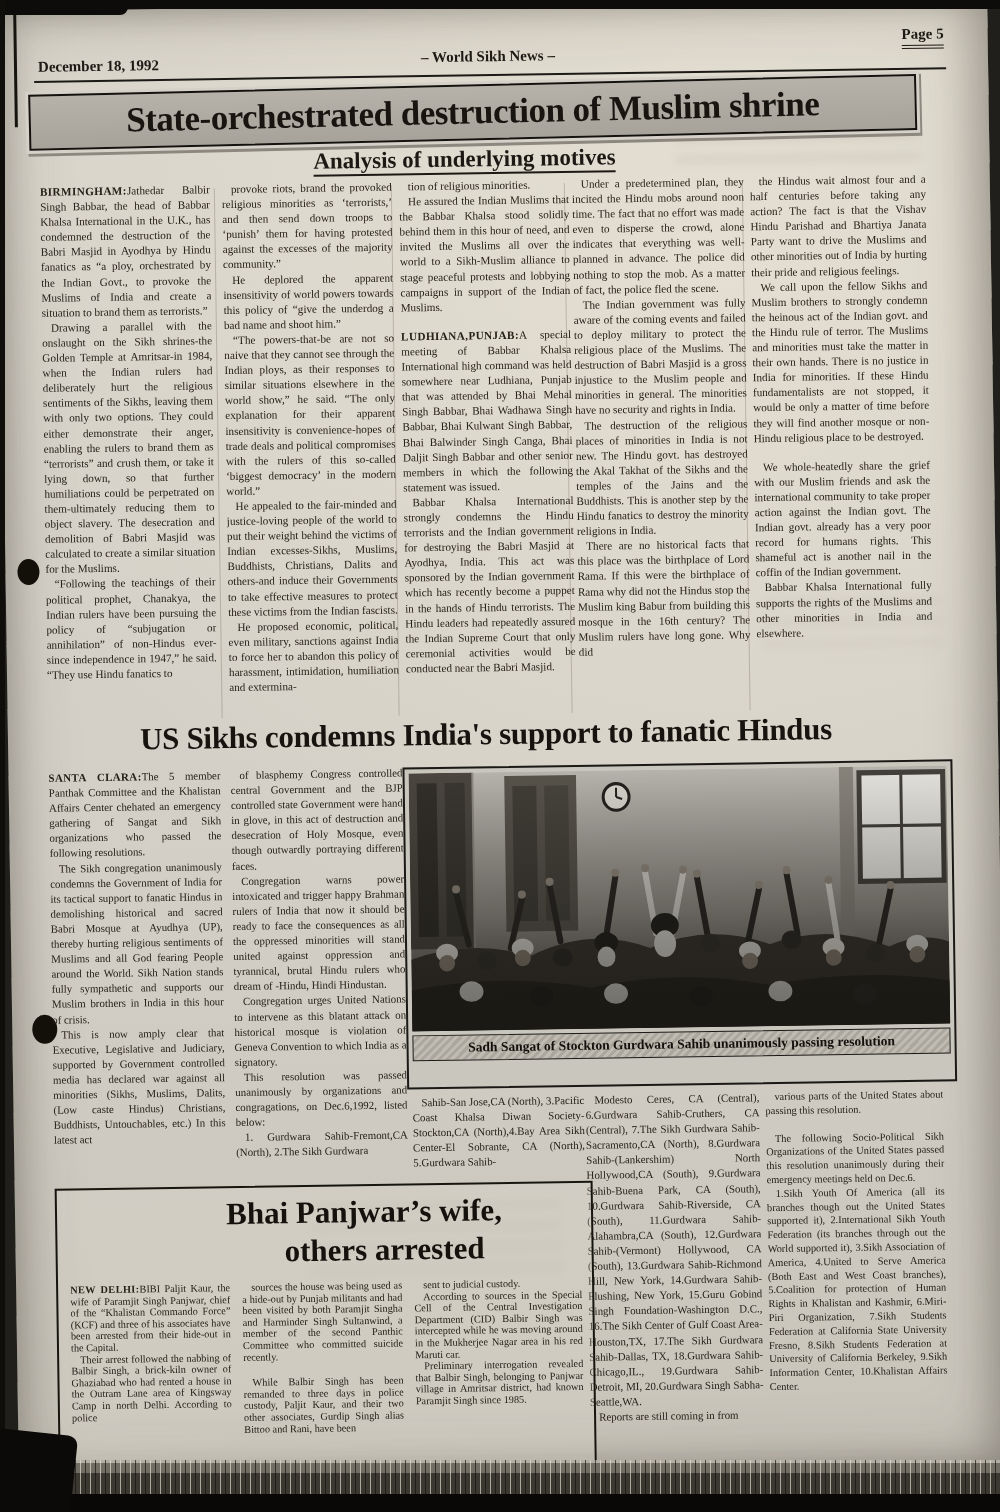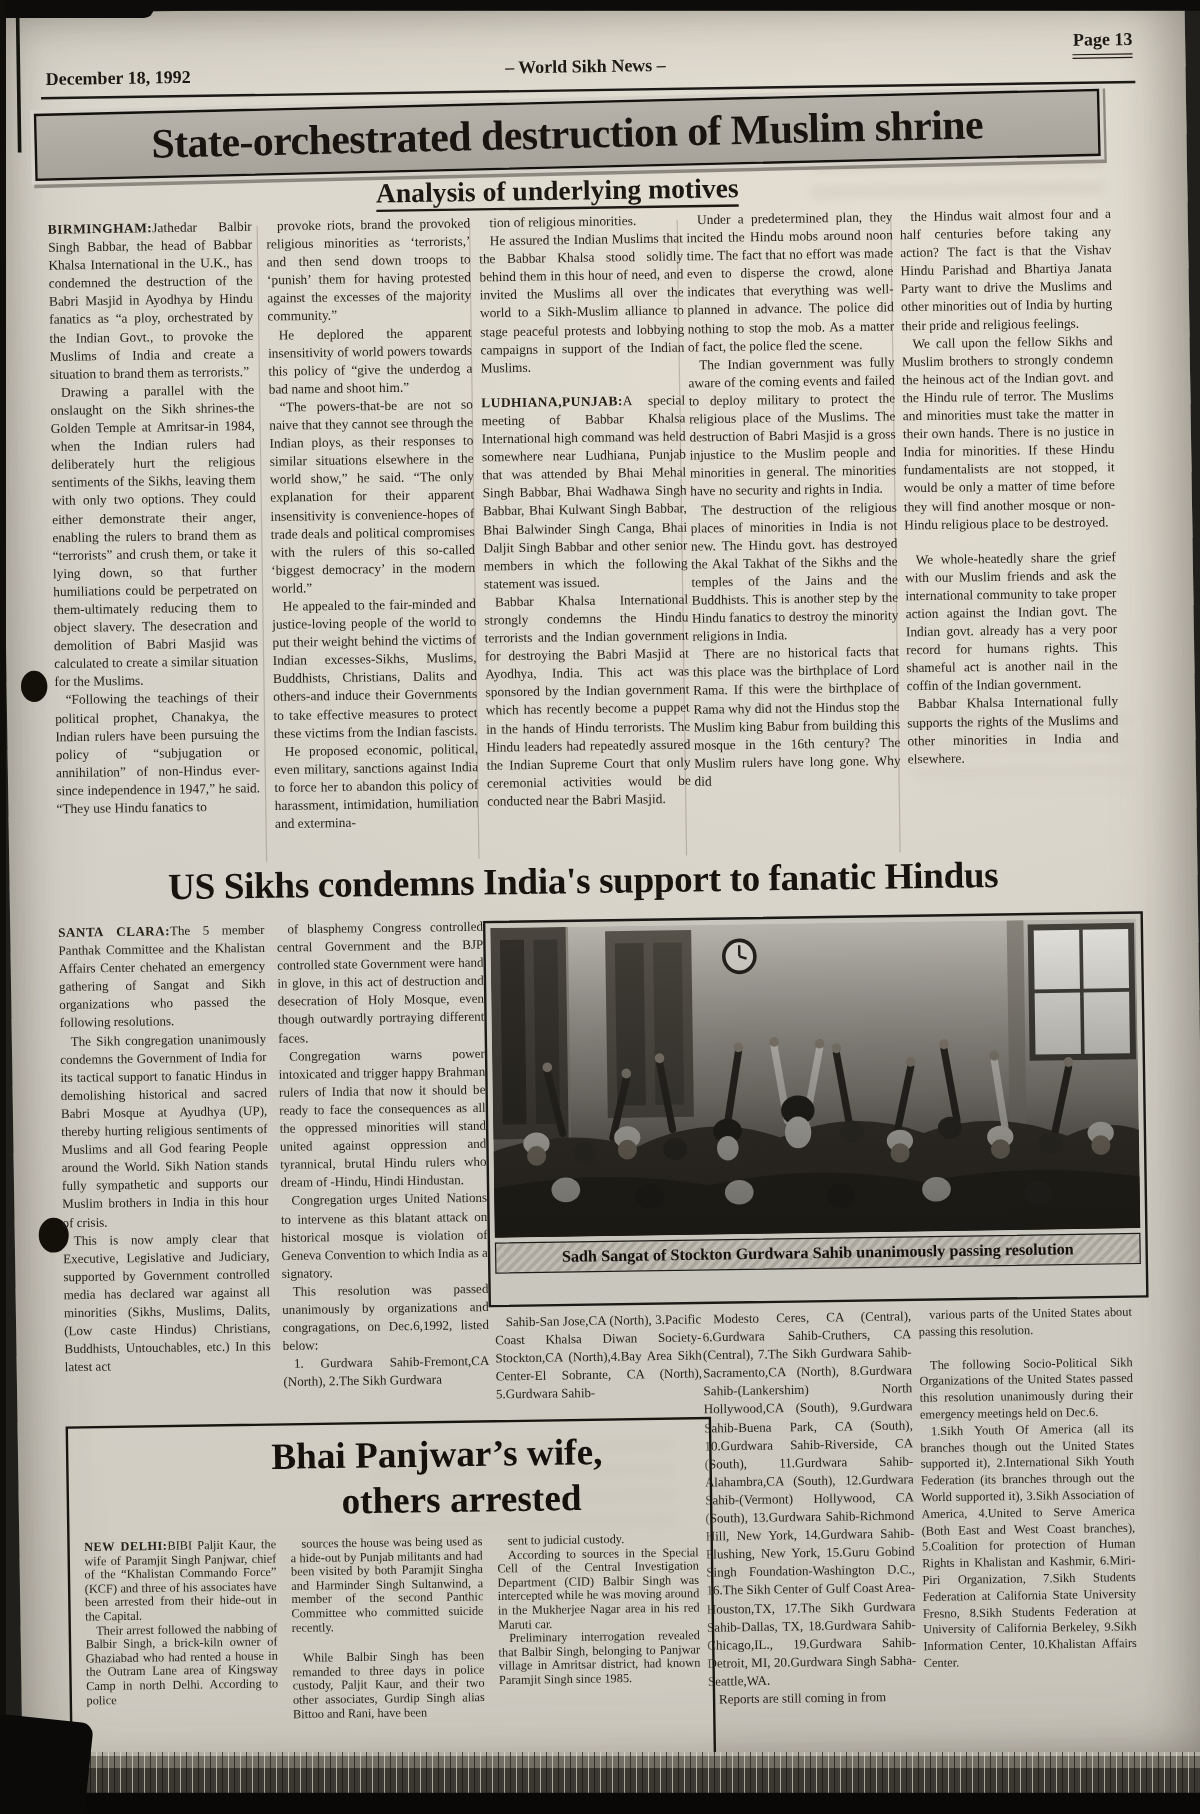--- a/index.html
+++ b/index.html
@@ -99,21 +99,21 @@
 
   <div class="smudge sm1"></div>
   <div class="smudge sm2"></div>
   <div class="smudge sm3"></div>
   <div class="left-line"></div>
   <div class="hole hole1"></div>
   <div class="hole hole2"></div>
 
   <span class="date">December 18, 1992</span>
   <span class="masthead">– World Sikh News –</span>
-  <span class="pagenum">Page 13</span>
+  <span class="pagenum">Page 5</span>
   <div class="header-rule"></div>
 
   <div class="banner">
     <span class="banner-text">State-orchestrated destruction of Muslim shrine</span>
   </div>
   <div class="subhead">
     <span>Analysis of underlying motives</span>
   </div>
 
   <div class="colrule" style="left:214px;top:180px;height:530px;"></div>

